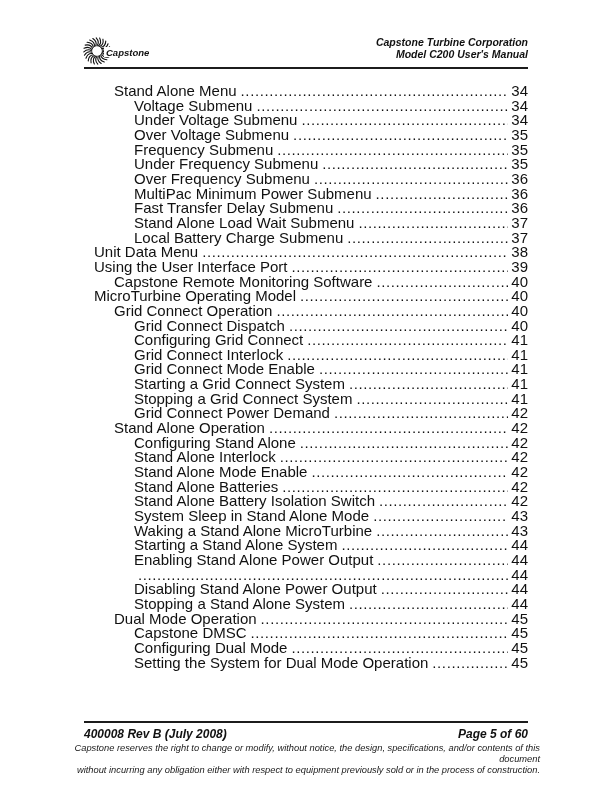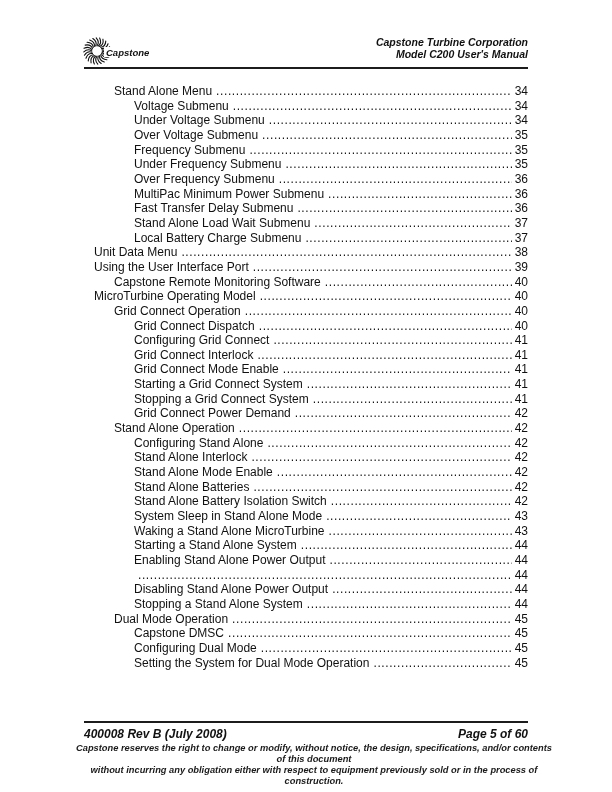--- a/index.html
+++ b/index.html
@@ -27,21 +27,21 @@
   }
   .rule{
     position:absolute;left:84px;width:444px;height:2px;background:#1c1c1c;
   }
   .rule-top{top:67px;}
   .rule-bottom{top:721px;}
 
   
   .toc{
     position:absolute;top:84px;left:94px;width:434px;
-    font-size:12px;
+    font-size:15px;
   }
   .toc-row{
     display:flex;align-items:baseline;
     height:14.66px;line-height:14.66px;
     white-space:nowrap;
   }
   .toc-row.lvl-0{padding-left:0;}
   .toc-row.lvl-1{padding-left:20px;}
   .toc-row.lvl-2{padding-left:40px;}
   .toc-title{flex:none;}
@@ -55,25 +55,24 @@
   }
   .toc-page{flex:none;text-align:left;min-width:13px;}
 
   
   .footer-row{
     position:absolute;top:727px;left:84px;width:444px;
     display:flex;justify-content:space-between;
     font-size:12px;font-weight:bold;font-style:italic;
   }
   .disclaimer{
-    position:absolute;top:743px;left:72px;width:484px;
-    text-align:center;
+    position:absolute;top:743px;left:56px;width:484px;
+    text-align:right;
     font-size:9.3px;line-height:11px;font-style:italic;
     color:#1a1a1a;
-    font-weight:bold;
   }
   .logo-text{
     font-weight:bold;font-style:italic;
   }
 </style>
 </head>
 <body>
 
 <div class="page">
 

